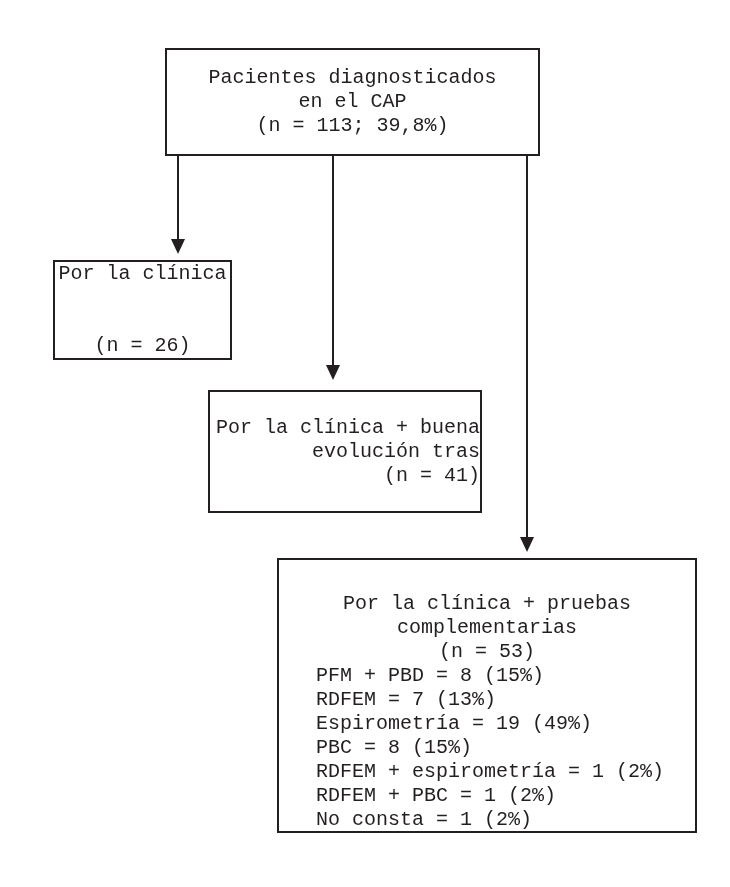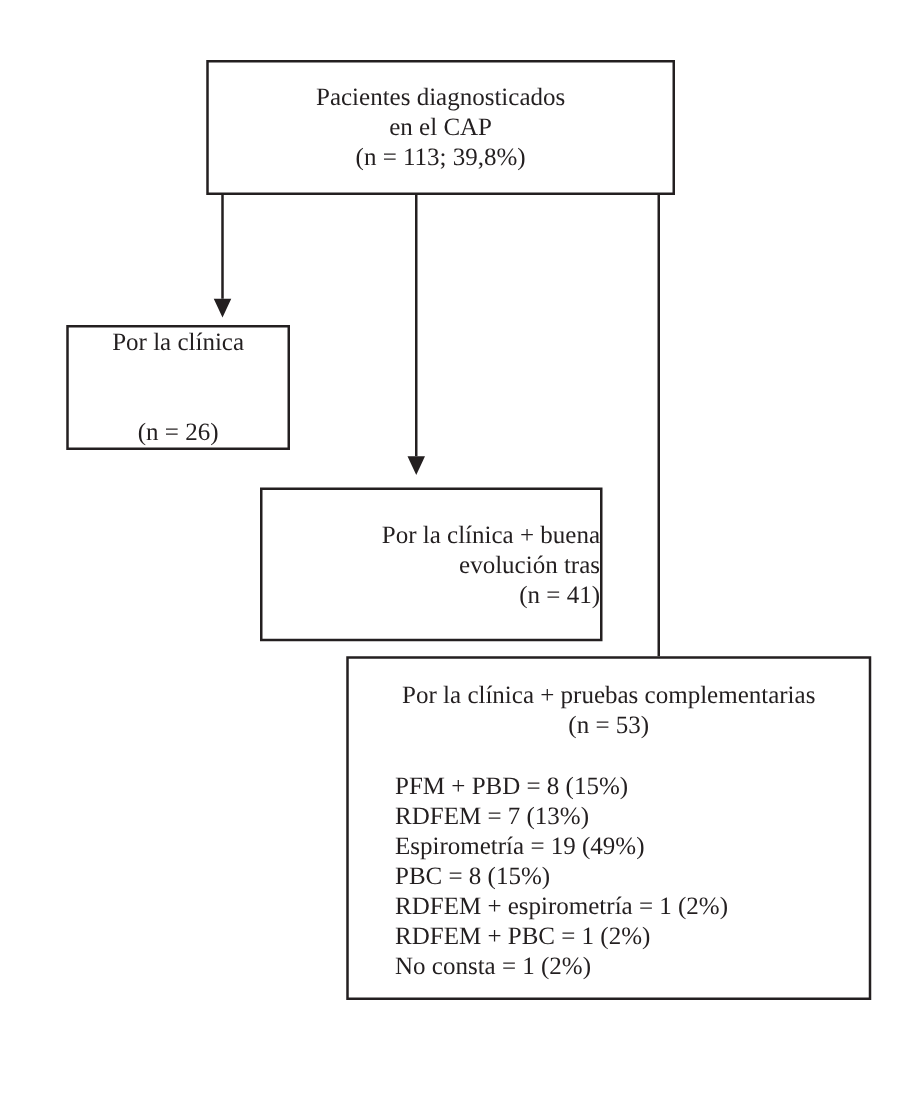--- a/index.html
+++ b/index.html
@@ -1,44 +1,43 @@
 <!DOCTYPE html>
 <html><head>
 <meta charset="utf-8">
 <style>
   html, body { margin: 0; padding: 0; background: #ffffff; }
   .canvas {
     position: relative;
     width: 730px;
     height: 887px;
     background: #ffffff;
-    font-family: Liberation Serif, serif;
+    font-family: Liberation Mono, monospace;
     color: #231f20;
     overflow: hidden;
   }
   .box {
     position: absolute;
     box-sizing: border-box;
     border: 2px solid #231f20;
     background: #ffffff;
     font-size: 20px;
     line-height: 24px;
     text-align: center;
   }
   .box-centered {
     display: flex;
     flex-direction: column;
     justify-content: center;
   }
   .box-root      { left: 165px; top: 48px;  width: 375px; height: 108px; }
   .box-clinica   { left: 53px;  top: 260px; width: 179px; height: 100px; justify-content: space-between; }
   .box-evolucion { left: 208px; top: 390px; width: 274px; height: 123px; align-items: flex-end; }
-  .box-pruebas   { left: 277px; top: 525px; width: 420px; height: 275px; padding-top: 17px; }
+  .box-pruebas   { left: 277px; top: 558px; width: 420px; height: 275px; padding-top: 32px; }
   .box-pruebas .items {
-    margin-top: 25px;
     text-align: left;
     padding-left: 37px;
   }
   .arrow {
     position: absolute;
     width: 2px;
     background: #231f20;
   }
   .arrow::after {
     content: "";

